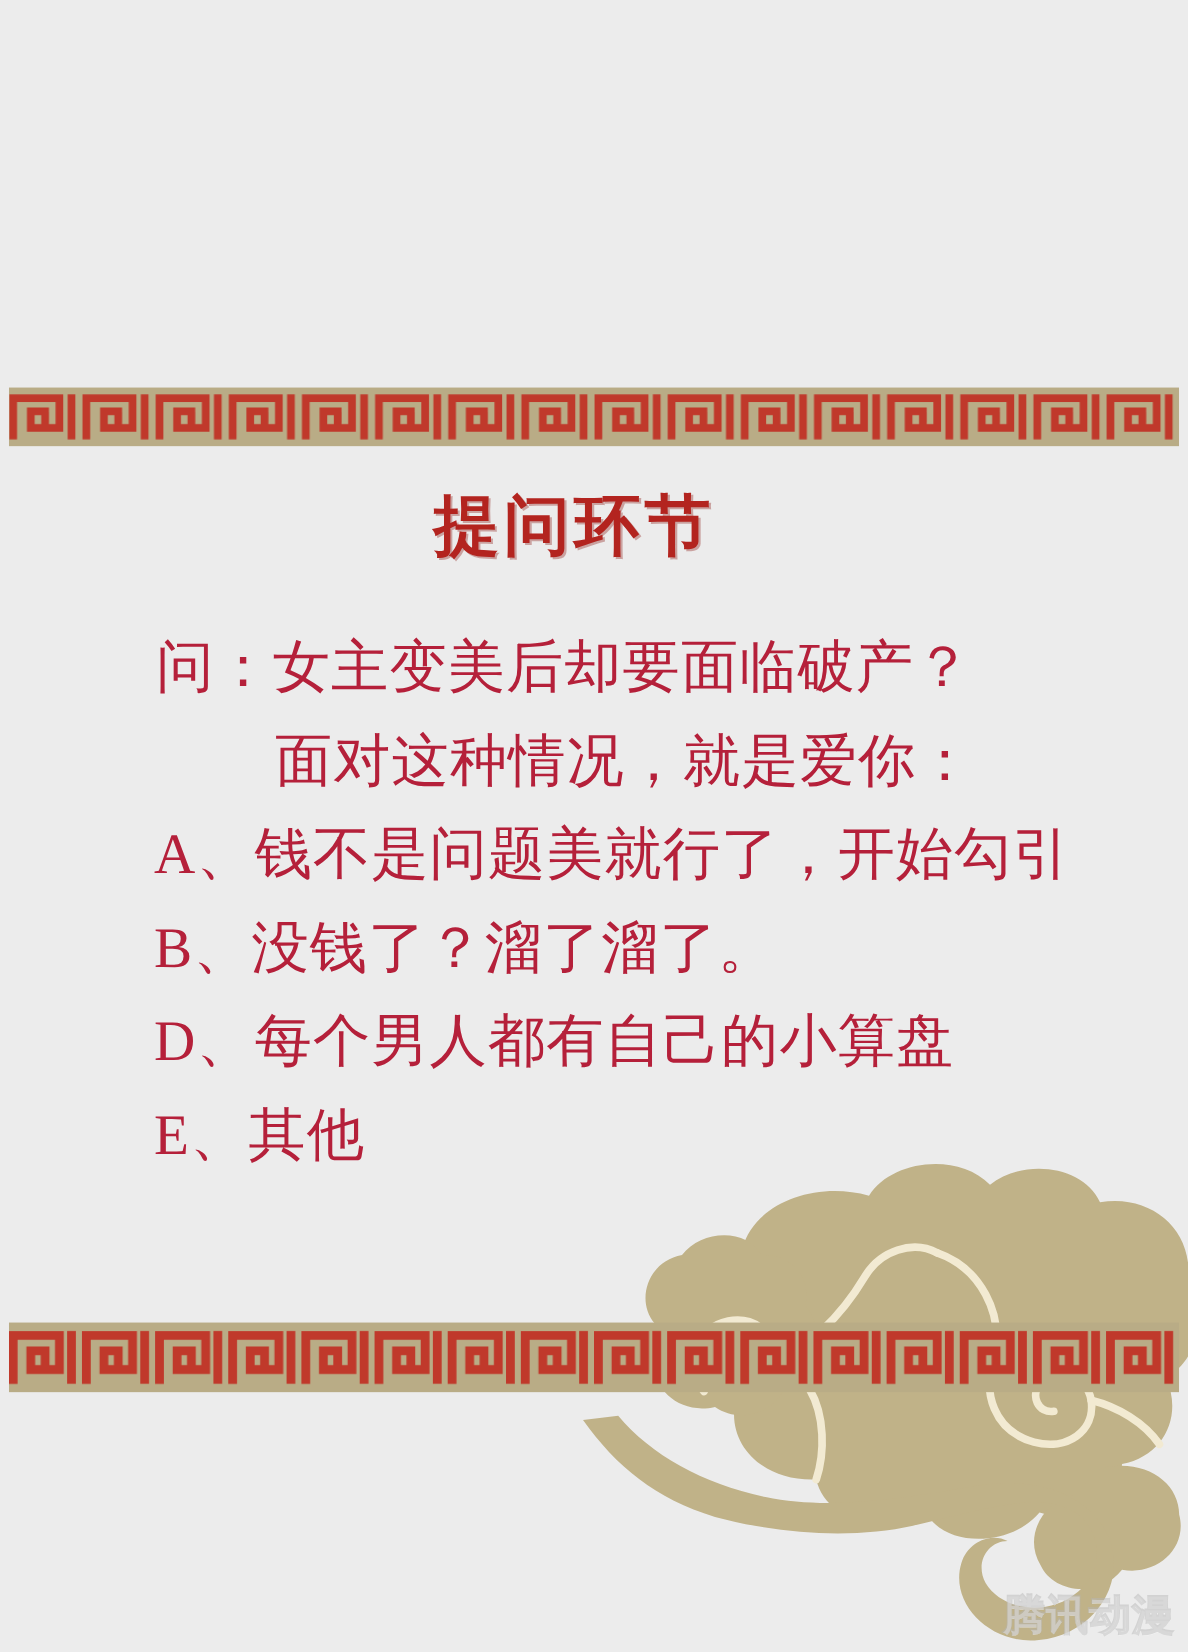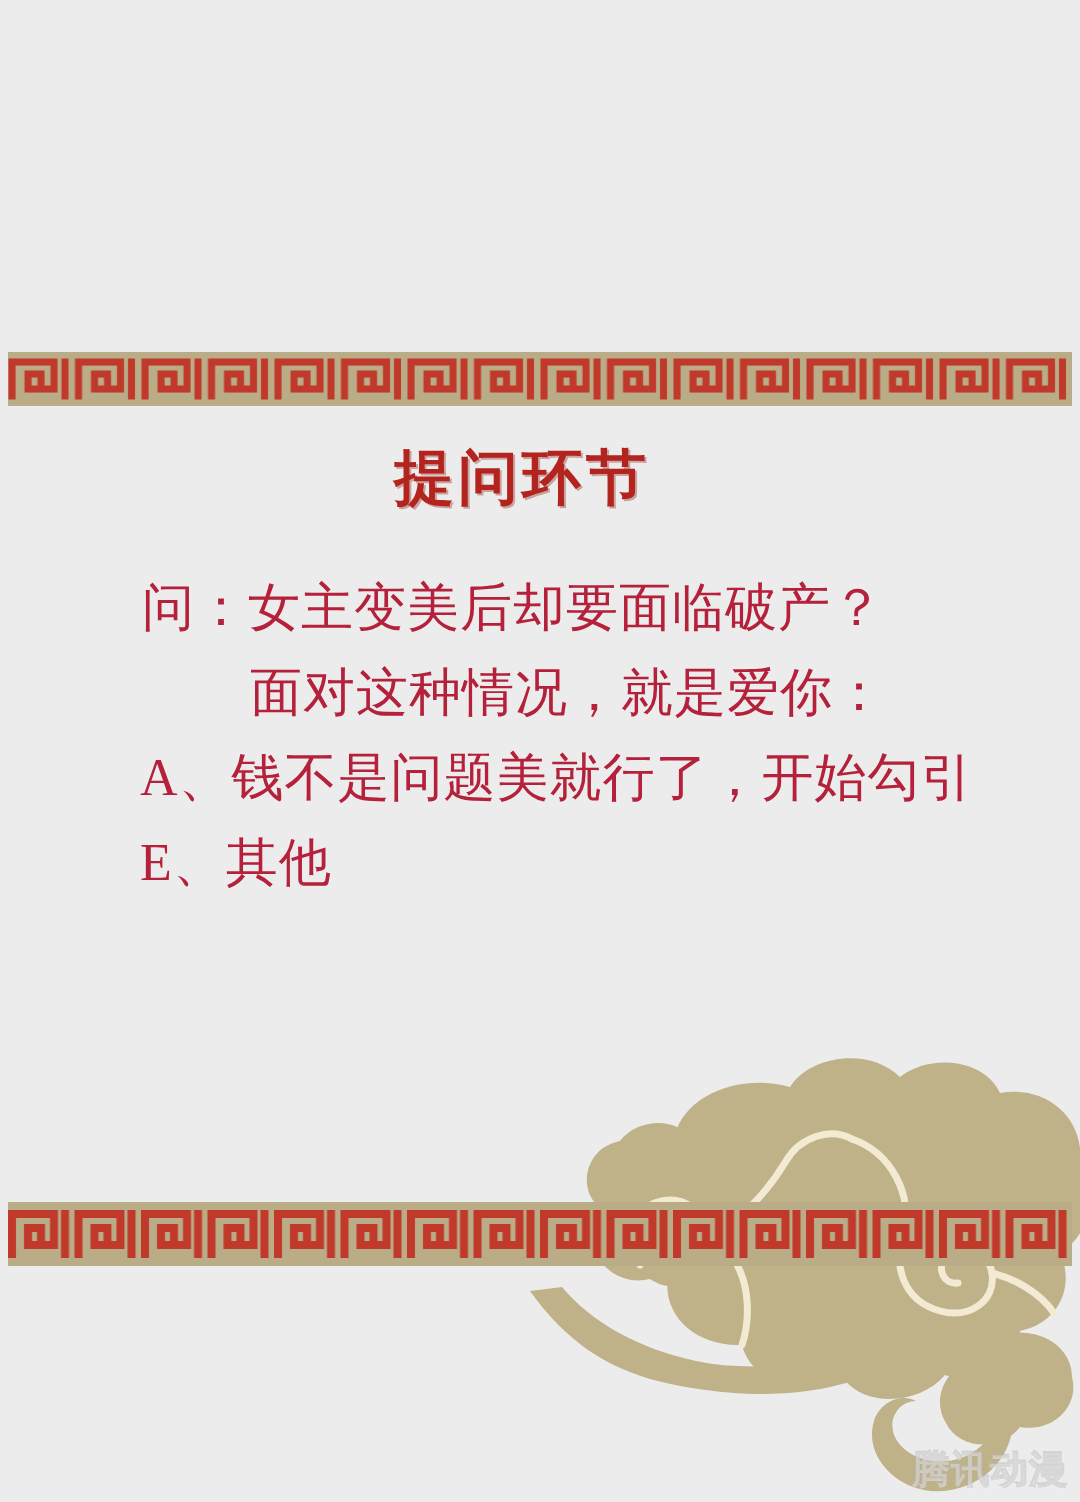--- a/index.html
+++ b/index.html
@@ -130,20 +130,22 @@
       <rect x="0" y="0" width="1064" height="54" fill="url(#meanderTop)"></rect>
     </svg>
   </div>
 
   <div class="title">提问环节</div>
 
   <div class="body-text">
     <div class="line q1">问：女主变美后却要面临破产？</div>
     <div class="line q2">面对这种情况，就是爱你：</div>
     <div class="line opt">A、钱不是问题美就行了，开始勾引</div>
+    <div class="line opt">B、没钱了？溜了溜了。</div>
+    <div class="line opt">D、每个男人都有自己的小算盘</div>
     <div class="line opt">E、其他</div>
   </div>
 
   <div class="cloud-deco">
     <svg viewBox="0 0 600 470" xmlns="http://www.w3.org/2000/svg">
       <g fill="#c0b288">
 
         <path d="M175 100
                  C 185 60, 240 38, 290 52
                  C 310 20, 370 12, 400 42

